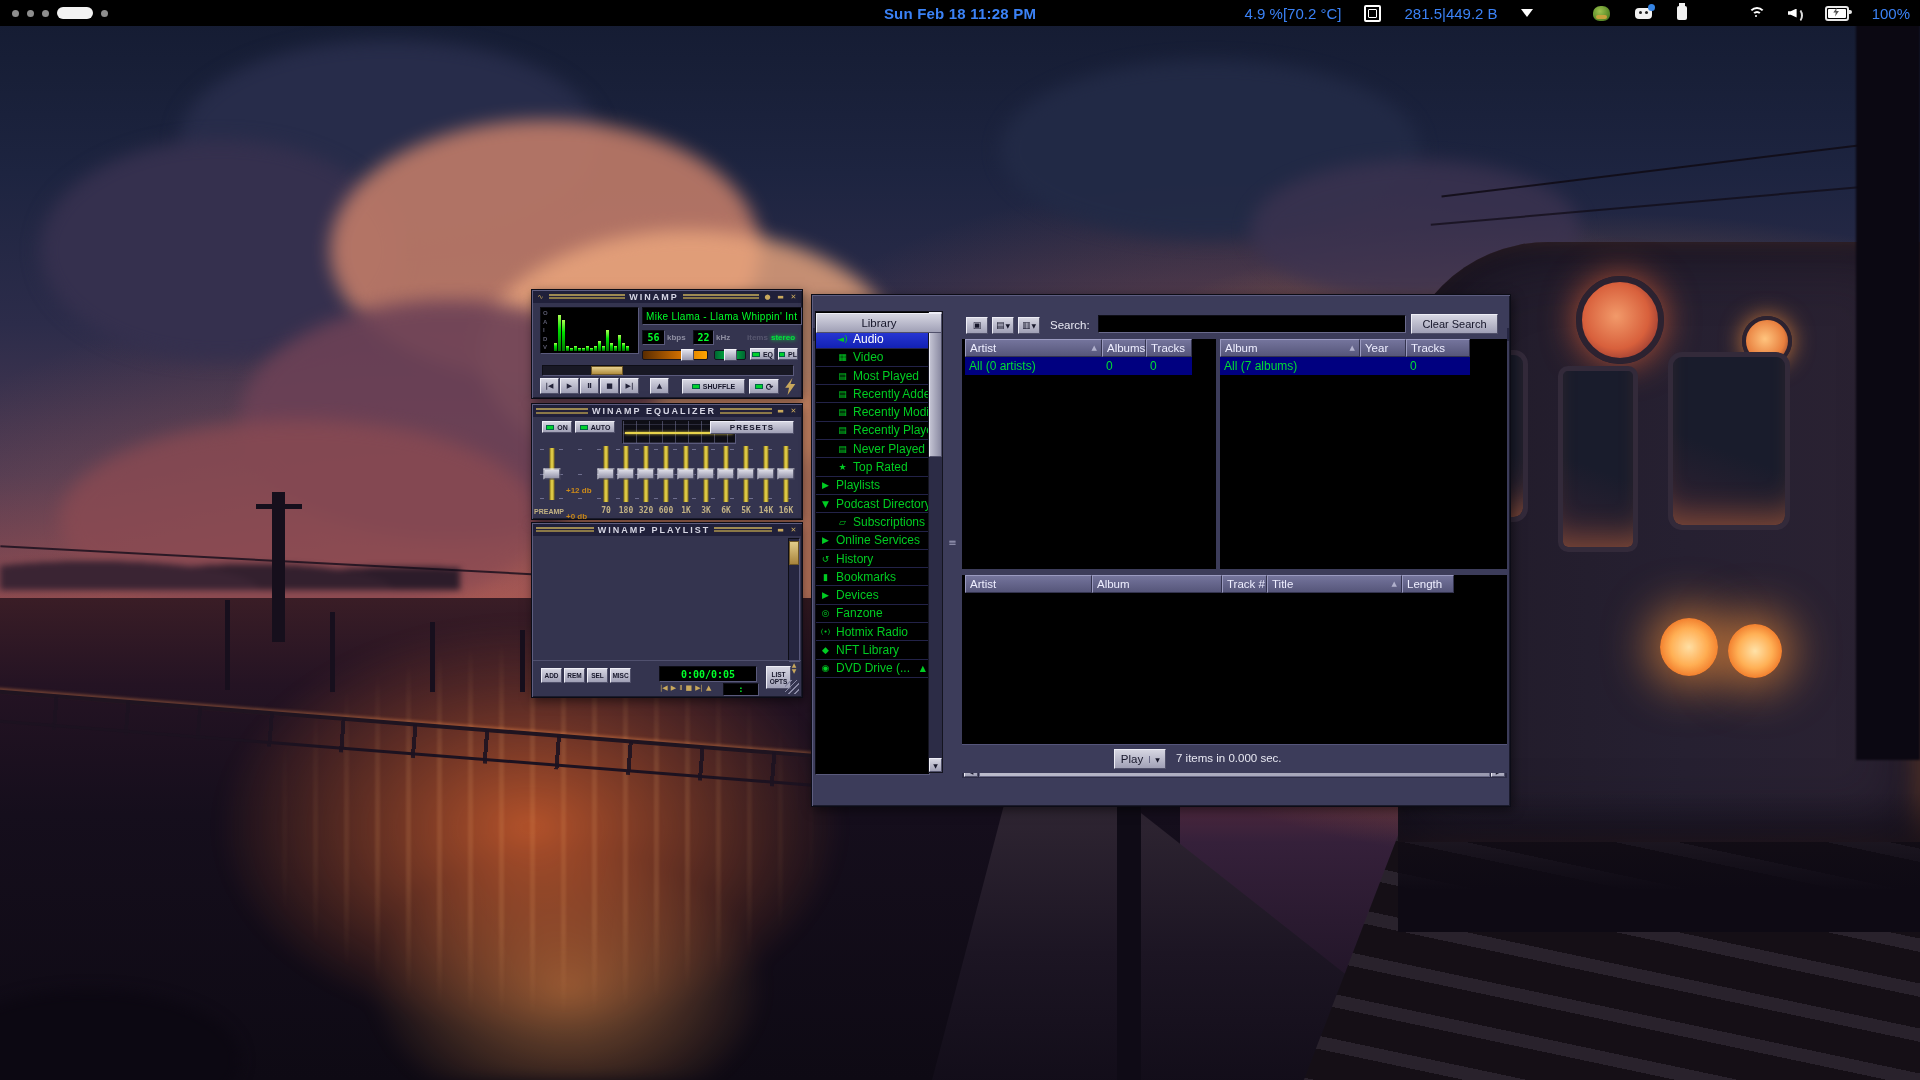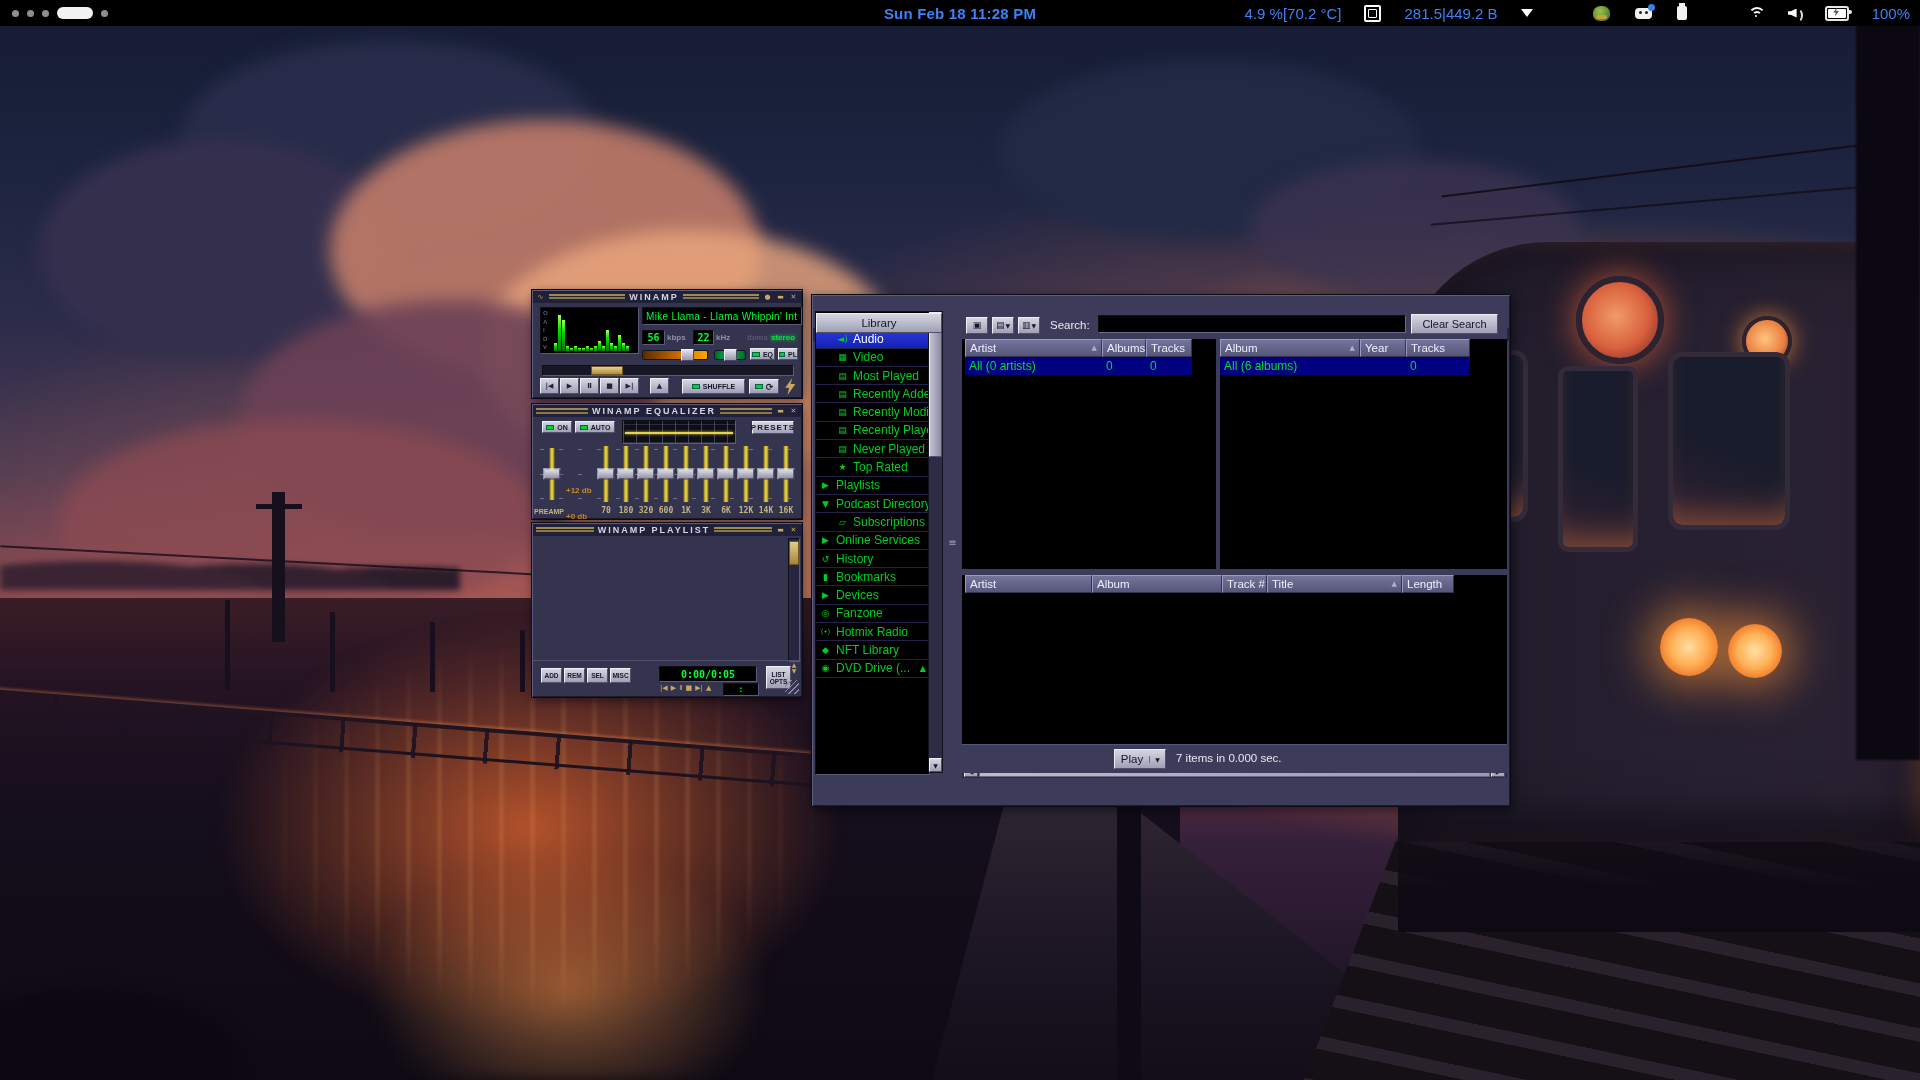--- a/index.html
+++ b/index.html
@@ -150,21 +150,21 @@
   #wa-logo{position:absolute;left:251px;top:88px;width:14px;height:17px;}
 
   
   #equalizer{left:531px;top:403px;width:270px;height:115px;}
   #on-btn{position:absolute;left:10px;top:17px;width:30px;height:12px;font-size:7px;}
   #auto-btn{position:absolute;left:43px;top:17px;width:40px;height:12px;font-size:7px;}
   #eq-graph{position:absolute;left:90px;top:16px;width:112px;height:22px;background-color:#0e0e16;
     background-image:repeating-linear-gradient(90deg,rgba(110,110,145,.55) 0 1px,transparent 1px 13px),
                      repeating-linear-gradient(0deg,rgba(110,110,145,.3) 0 1px,transparent 1px 9px);}
   #eq-curve{position:absolute;left:2px;right:2px;top:50%;height:2px;background:#e8d44c;box-shadow:0 0 3px #e8d44c;}
-  #presets-btn{position:absolute;right:8px;top:17px;width:42px;height:13px;font-size:8px;letter-spacing:1px;}
+  #presets-btn{position:absolute;right:8px;top:17px;width:84px;height:13px;font-size:8px;letter-spacing:1px;}
   #sliders{position:absolute;left:8px;top:42px;right:8px;height:56px;
     background-image:repeating-linear-gradient(90deg,#6e6e8e 0 4px,transparent 4px 19px),
       repeating-linear-gradient(90deg,#6e6e8e 0 4px,transparent 4px 19px),
       repeating-linear-gradient(90deg,#6e6e8e 0 4px,transparent 4px 19px);
     background-size:100% 1px;background-position:0 3px,0 50%,0 calc(100% - 3px);background-repeat:no-repeat;}
   .vslider{position:absolute;top:2px;bottom:2px;width:16px;}
   .vtrack{position:absolute;left:50%;transform:translateX(-50%);top:0;bottom:0;width:5px;
     background:linear-gradient(90deg,#8a7418,#f0dc50,#8a7418);}
   .vhandle{position:absolute;left:50%;transform:translate(-50%,-50%);top:50%;width:15px;height:9px;
     background:linear-gradient(180deg,#e0e0ea,#9090a6);border:1px solid;border-color:#f2f2f8 #44445c #44445c #f2f2f8;}
@@ -491,21 +491,21 @@
     </div>
     <span id="preamp-label">PREAMP</span>
     <div id="band-labels">
         <span>70</span>
         <span>180</span>
         <span>320</span>
         <span>600</span>
         <span>1K</span>
         <span>3K</span>
         <span>6K</span>
-        <span>12K</span>
+        <span>5K</span>
         <span>14K</span>
         <span>16K</span>
       </div>
   </div>
 
   <div class="win" id="playlist">
     <div class="tbar">
       <span class="ridge"></span>
       <span class="ttl">WINAMP PLAYLIST</span>
       <span class="ridge"></span>
@@ -682,21 +682,21 @@
                 <span class="sort">▲</span>
               </div>
               <div class="hcell" style="width: 46px;">
                 <span>Year</span>
               </div>
               <div class="hcell" style="width: 64px;">
                 <span>Tracks</span>
               </div>
             </div>
             <div class="prow" style="width: 250px;">
-              <div class="pcell" style="width: 140px;">All (6 albums)</div>
+              <div class="pcell" style="width: 140px;">All (7 albums)</div>
               <div class="pcell" style="width: 46px;"></div>
               <div class="pcell" style="width: 64px;">0</div>
             </div>
           </div>
         <div id="hsplit"></div>
         <div class="pane" id="tracks-pane">
             <div class="phead">
               <div class="hcell" style="width: 127px;">
                 <span>Artist</span>
               </div>

